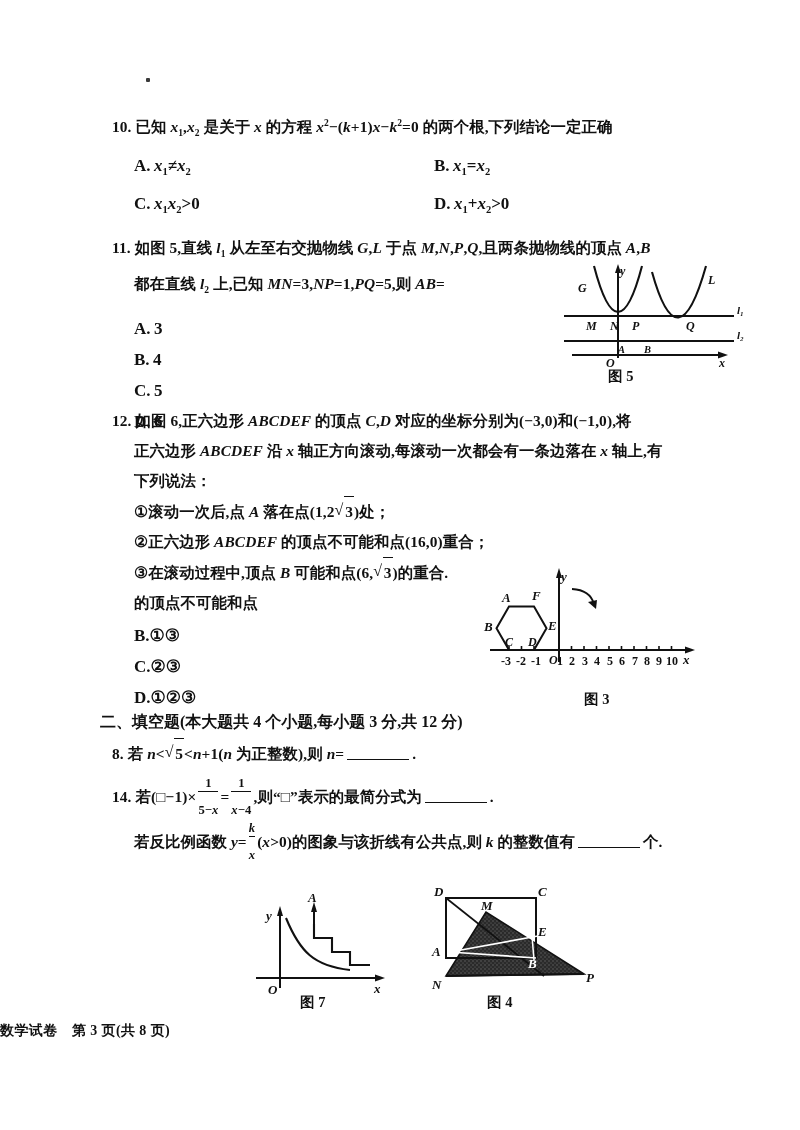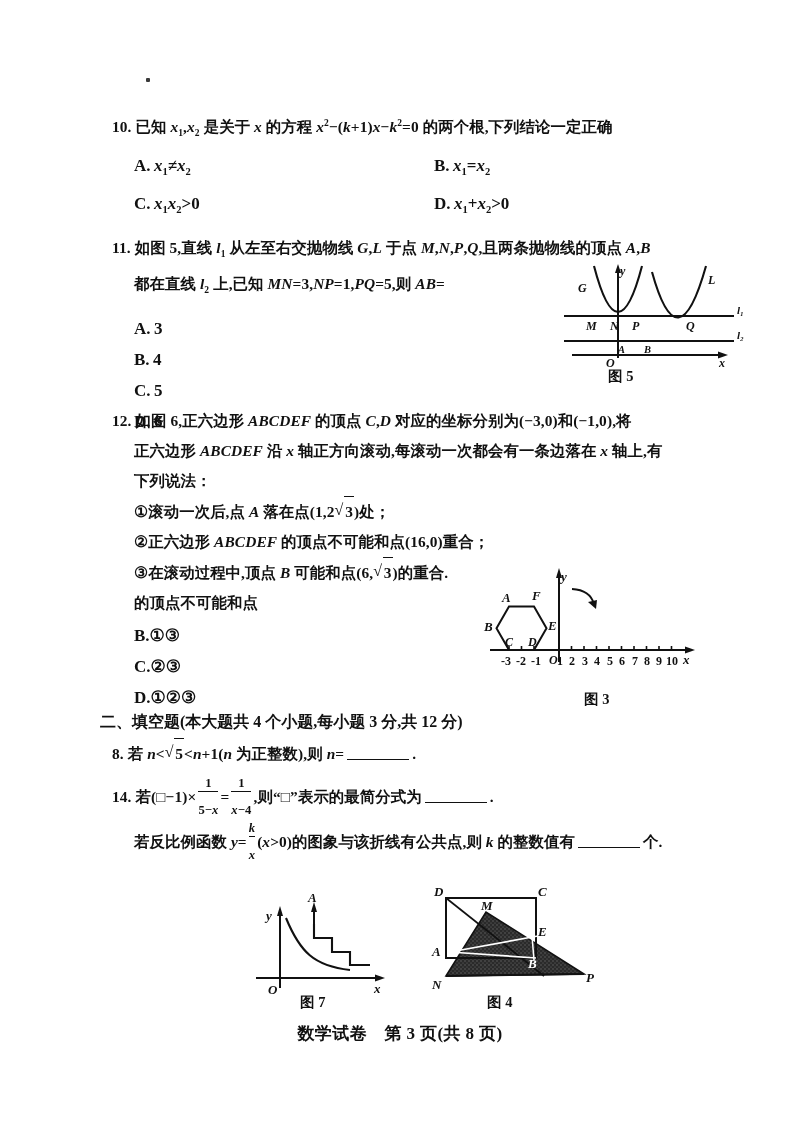--- a/index.html
+++ b/index.html
@@ -95,22 +95,22 @@
     font-weight: 700;
     white-space: nowrap;
     text-align: center;
   }
 
   .footer {
     position: absolute;
     left: 0;
     top: 1022px;
     width: 800px;
-    text-align: center;
-    font-size: 17px;
+    text-align: left;
+    font-size: 14px;
     font-weight: 700;
     letter-spacing: 0.4px;
   }
 
   svg { display: block; }
   .fig { position: absolute; }
 </style>
 </head>
 <body>
 

